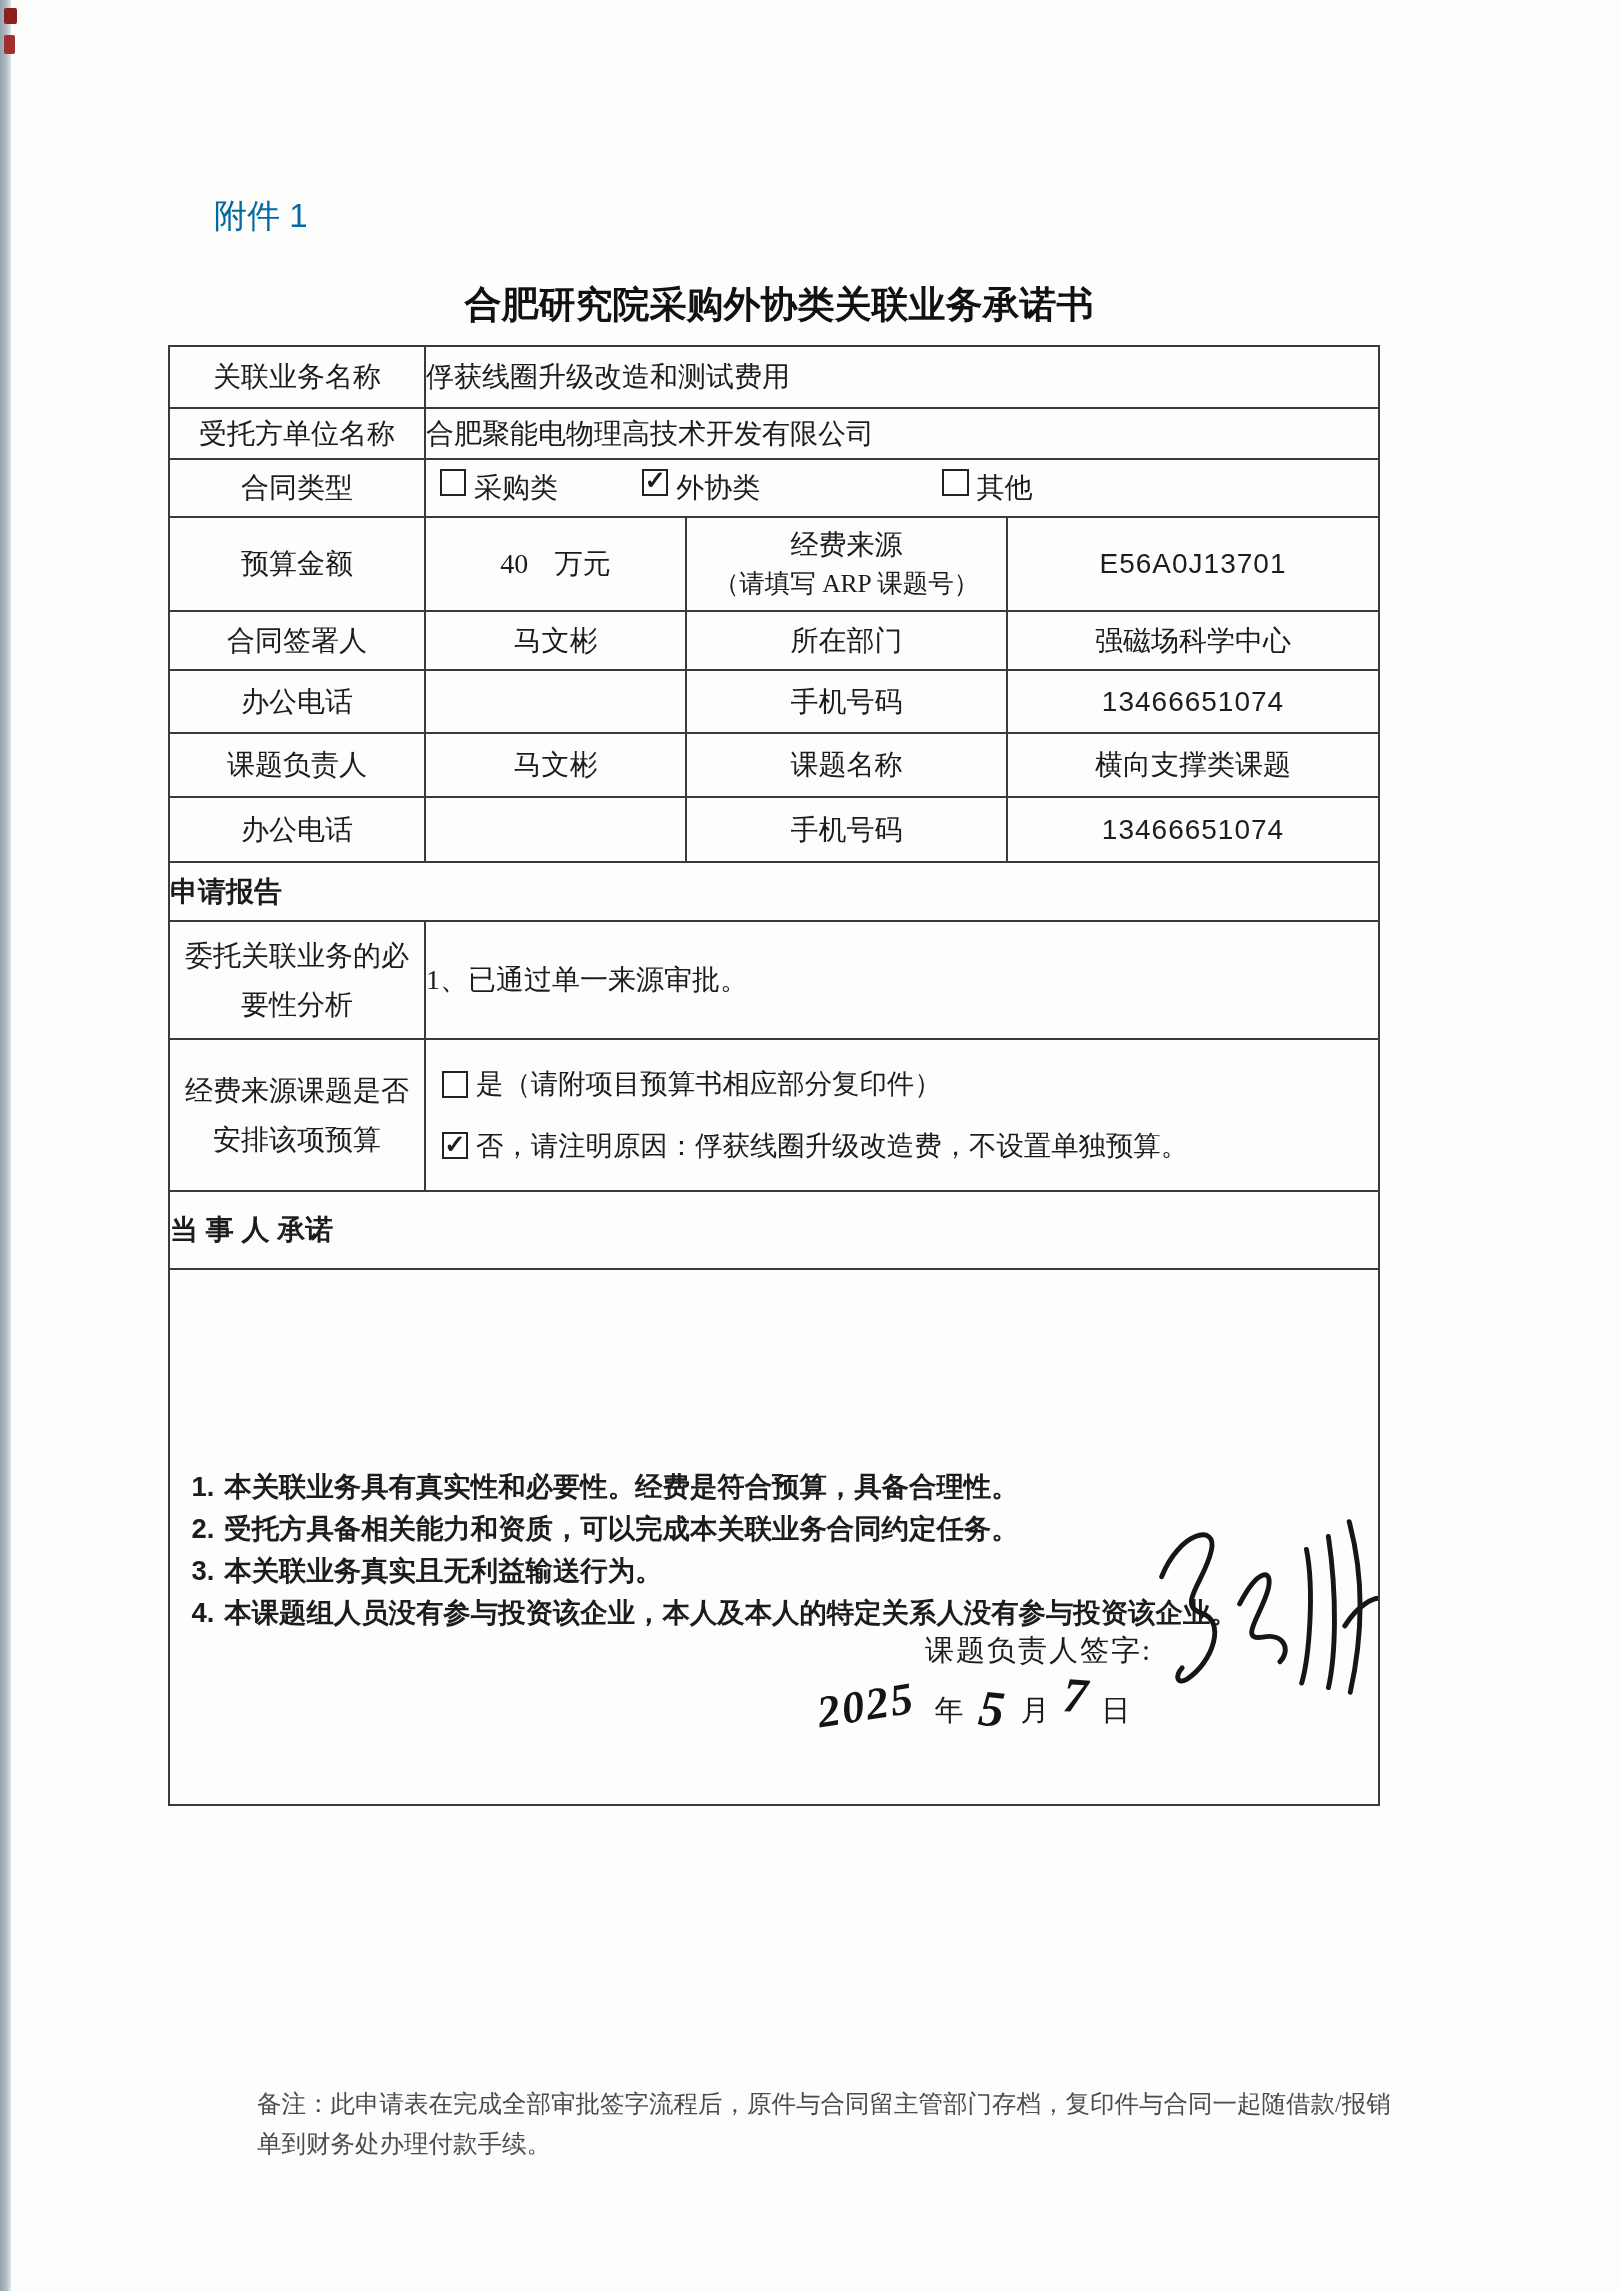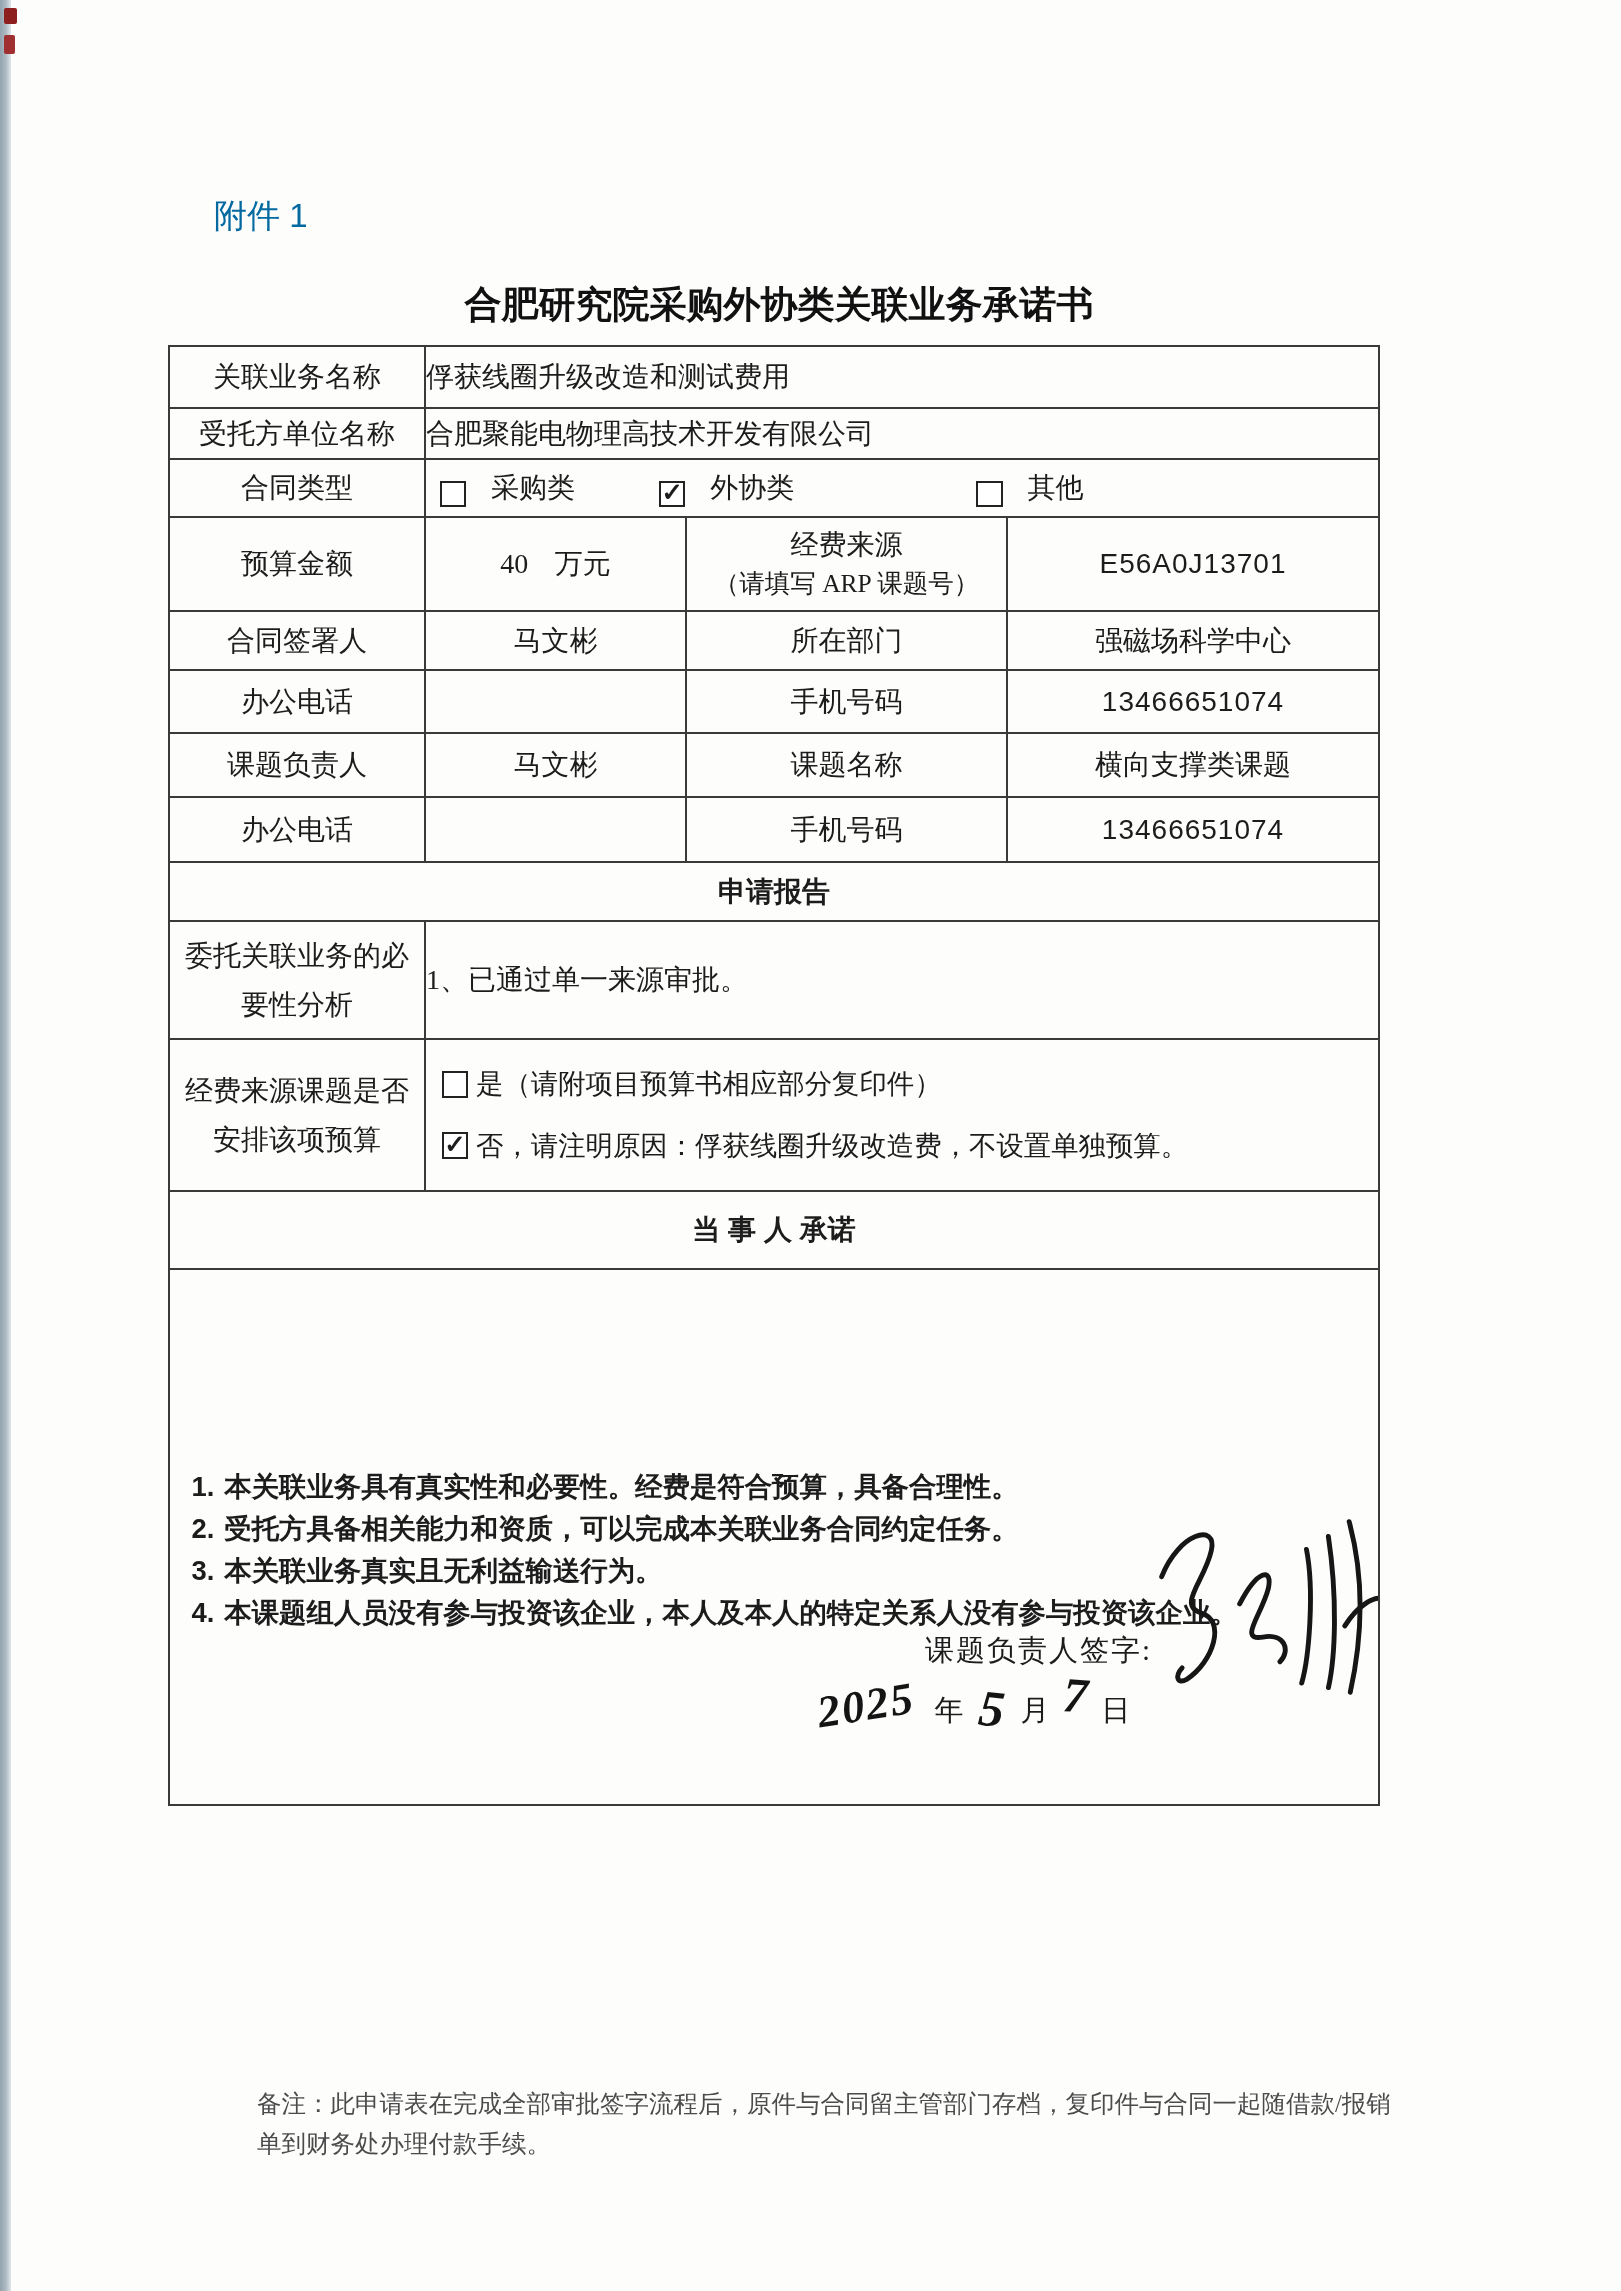--- a/index.html
+++ b/index.html
@@ -21,34 +21,34 @@
 
   table.form{position:absolute;left:168px;top:345px;width:1210px;
     border-collapse:collapse;table-layout:fixed;}
   table.form td{border:2px solid #3a3a3a;padding:0;vertical-align:middle;
     font-size:28px;color:#1c1c1c;overflow:hidden;}
   .lbl{text-align:center;}
   .val-left{padding-left:25.5px;}
   .center{text-align:center;}
   .sans{font-family:"Liberation Sans",sans-serif;font-size:29px;letter-spacing:1px;}
   .hdr{font-family:"Liberation Sans",sans-serif;font-weight:bold;font-size:31px;
-    text-align:center;color:#151515;border-radius:27px;}
+    color:#151515;border-radius:27px;}
   .two-line{line-height:1.45;margin-top:40px;}
   .small-line{font-size:25.5px;display:block;}
   .top-cell{vertical-align:top;padding:15.7px 0 0 23.5px;}
   .wrap-lbl{display:inline-block;width:233px;line-height:49px;text-align:center;}
 
   .checkbox{display:inline-flex;align-items:center;justify-content:center;
     width:26.5px;height:26.5px;border:2.5px solid #222;box-sizing:border-box;
     vertical-align:-3.9px;margin-right:7.8px;flex:none;background:#fff;}
   .check{display:none;font-family:"Liberation Sans",sans-serif;
     font-size:25.5px;font-weight:bold;line-height:1;margin-top:-2.9px;}
   .checkbox.checked .check{display:block;}
   .opt-row{display:flex;align-items:center;padding-left:13.7px;}
-  .opt{display:inline-flex;align-items:flex-end;gap:17px;}
+  .opt{display:inline-flex;align-items:flex-start;}
   .opt2{margin-left:84px;}
   .opt3{margin-left:182px;}
   .budget-line{display:flex;align-items:center;padding:5.9px 0 5.9px 15.7px;font-size:27.4px;}
   .budget-line + .budget-line{margin-top:13.7px;}
 
   .commit-cell{position:relative;vertical-align:top;}
   .c-list{padding:25.5px 19.6px 0 21.6px;}
   .c-item{line-height:42px;font-weight:600;font-size:27.4px;}
   .c-num{font-family:"Liberation Sans",sans-serif;font-weight:bold;margin-right:9.8px;}
 

